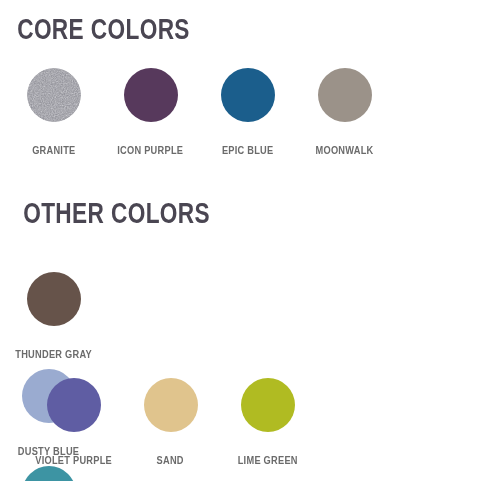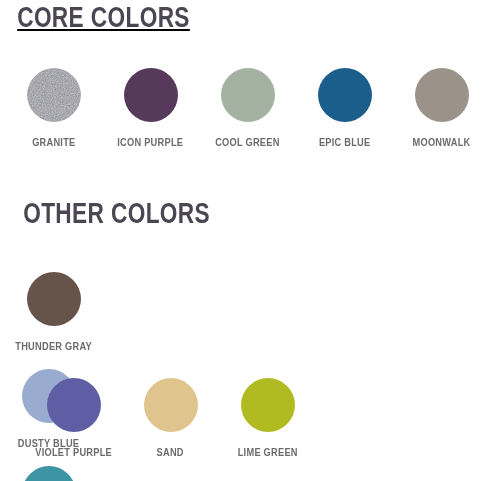--- a/index.html
+++ b/index.html
@@ -23,21 +23,21 @@
     background: #ffffff;
     box-sizing: border-box;
   }
 
   
   .section {
     position: absolute;
     left: 0;
     width: 500px;
   }
-  .section-core  { top: 0px; text-decoration: underline; }
+  .section-core  { top: 12px; }
   .section-other { top: 196px; padding-left: 6px; }
 
   .section-title {
     margin: 0;
     padding: 0 0 0 22px;
     color: #4a4652;
     font-family: "Liberation Sans Narrow", "Liberation Sans", sans-serif;
     font-size: 29px;
     line-height: 34px;
     font-weight: 700;
@@ -60,20 +60,21 @@
   .row-core   { top: 68px; }
   .row-other1 { top: 272px; flex-direction: column; }
   .row-other2 { top: 378px; padding-left: 20px; }
 
   .swatch {
     width: 97px;
     flex: 0 0 97px;
     display: flex;
     flex-direction: column;
     align-items: center;
+    gap: 8px;
   }
   .swatch:first-child { margin-left: 5px; }
 
   .dot {
     width: 54px;
     height: 54px;
     border-radius: 50%;
     display: block;
     position: relative;
     overflow: hidden;
@@ -129,24 +130,20 @@
             <rect width="54" height="54" filter="url(#grain0)" opacity="0.95"></rect>
           </svg>
         </div>
         <div class="swatch-label">GRANITE</div>
       </div>
       <div class="swatch">
         <div class="dot" style="background: rgb(87, 57, 92);"></div>
         <div class="swatch-label">ICON PURPLE</div>
       </div>
       <div class="swatch">
-        <div class="dot" style="background: rgb(163, 178, 161);"></div>
-        <div class="swatch-label">COOL GREEN</div>
-      </div>
-      <div class="swatch">
         <div class="dot" style="background: rgb(27, 94, 140);"></div>
         <div class="swatch-label">EPIC BLUE</div>
       </div>
       <div class="swatch">
         <div class="dot" style="background: rgb(155, 146, 137);"></div>
         <div class="swatch-label">MOONWALK</div>
       </div>
     </div>
 
   <div class="section section-other">

